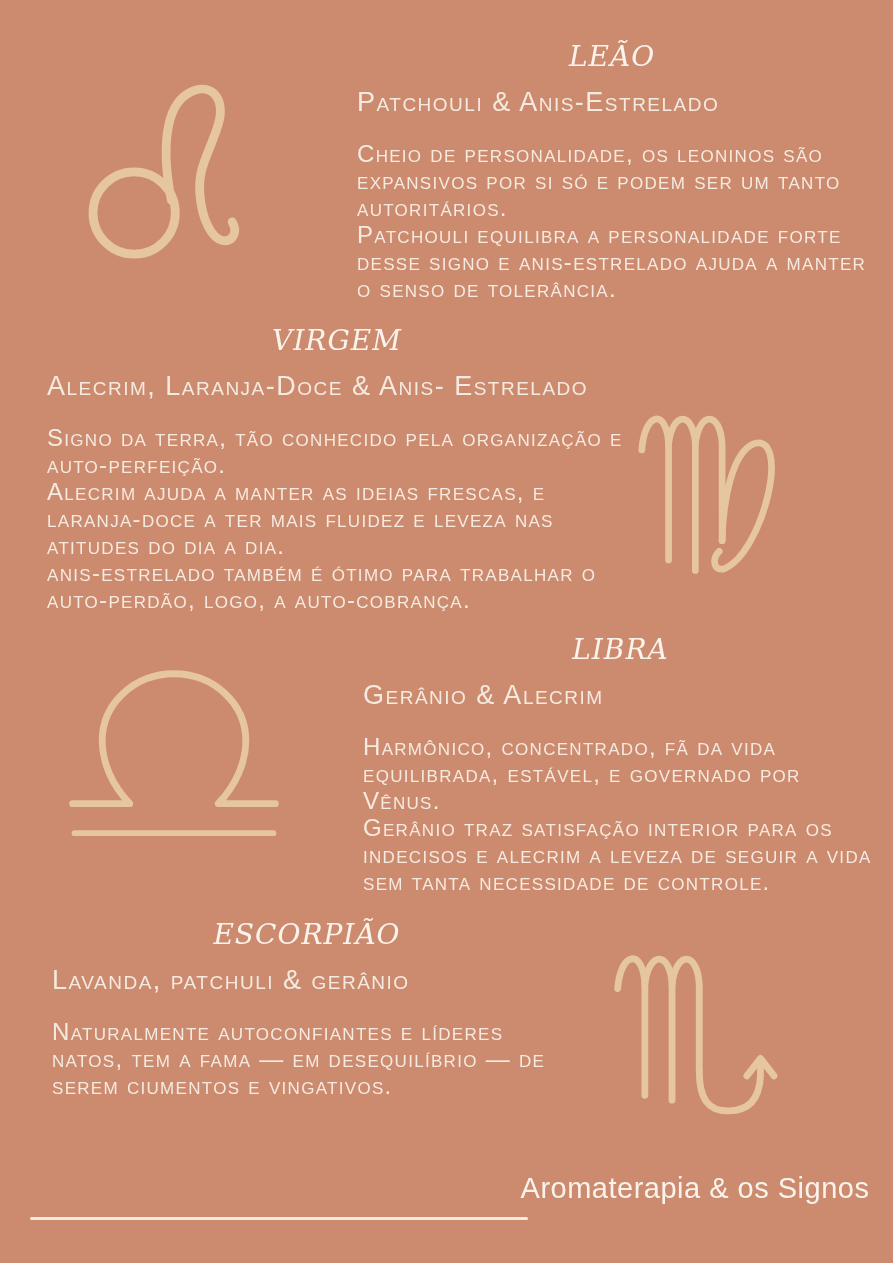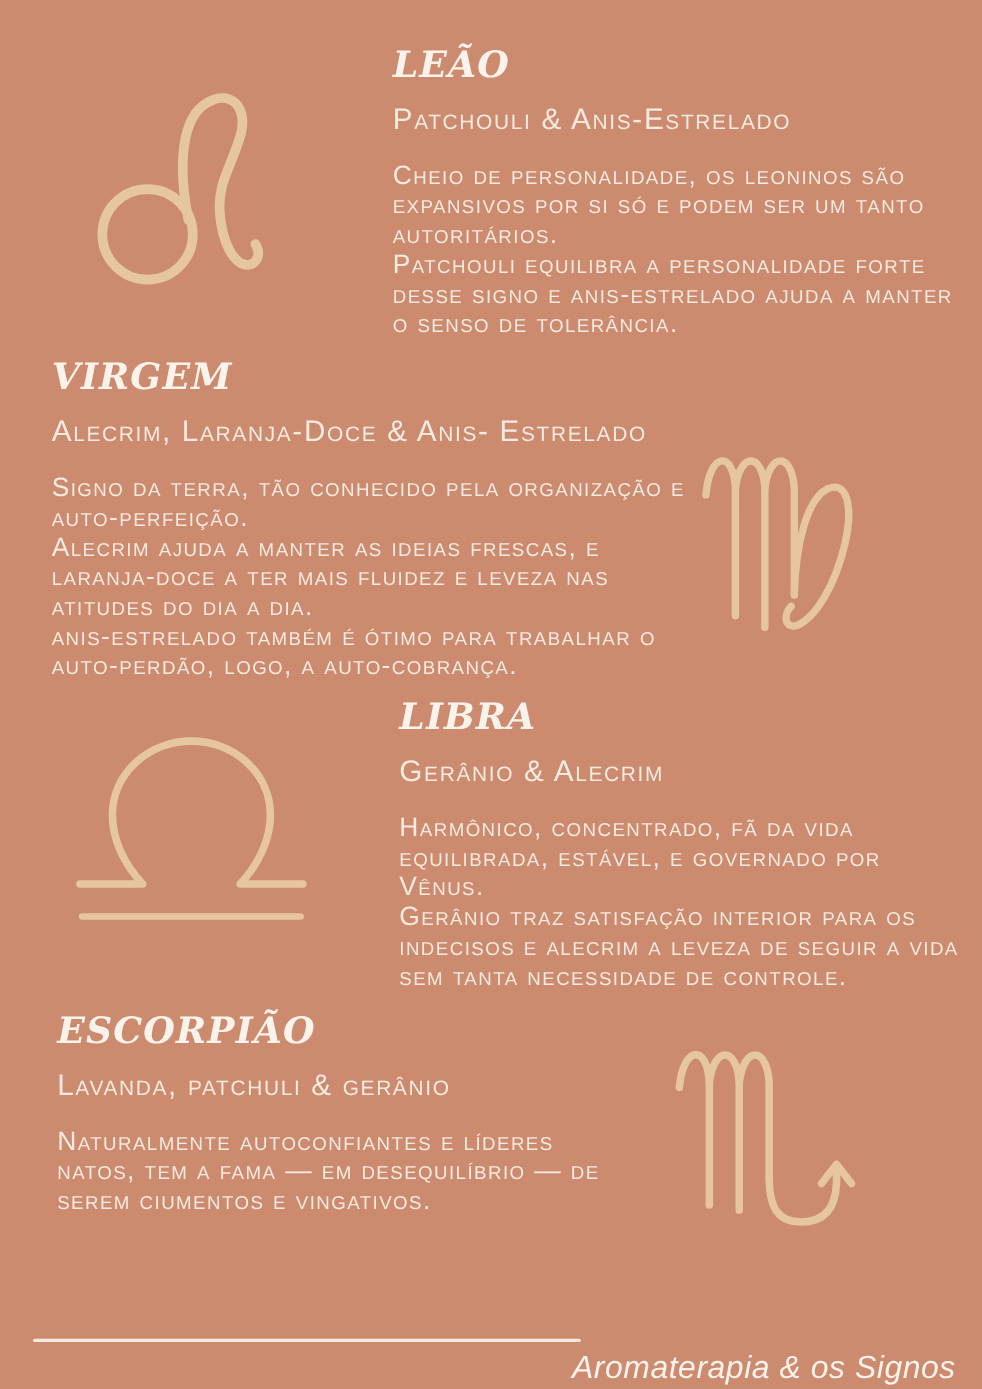--- a/index.html
+++ b/index.html
@@ -13,26 +13,27 @@
     position:relative;
     width:893px;height:1263px;
     background:var(--bg);
     overflow:hidden;
     font-family:"Liberation Sans",sans-serif;
   }
   .section-text{position:absolute;}
   .sign-title{
     font-family:"DejaVu Serif",serif;
     font-style:italic;
-    font-weight:700;
-    font-size:33px;
+    font-weight:400;
+    font-size:28px;
     line-height:1.18;
     color:var(--title);
     letter-spacing:1px;
     margin:0;
+    text-align:center;
   }
   .sign-subtitle{
     font-variant:small-caps;
     font-size:27px;
     letter-spacing:1.5px;
     color:var(--text);
     margin-top:13px;
     line-height:1.2;
   }
   .sign-body{
@@ -54,24 +55,23 @@
   }
   .footer-line{
     position:absolute;
     left:30px;top:1217px;
     width:498px;height:3px;
     background:var(--text);
     border-radius:2px;
   }
   .footer-text{
     position:absolute;
-    left:520px;top:1228px;
+    left:520px;top:1172px;
     width:350px;
-    text-align:left;
-    font-style:italic;
+    text-align:center;
     font-size:29px;
     color:var(--title);
     letter-spacing:0.5px;
   }
 </style>
 </head>
 <body>
 
 <div class="poster">
 

